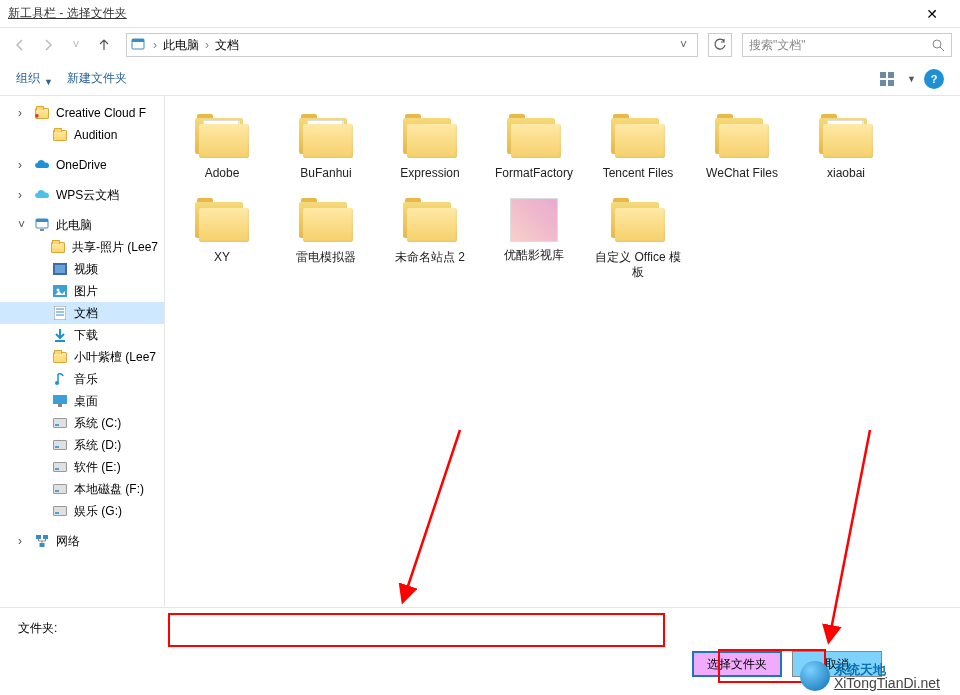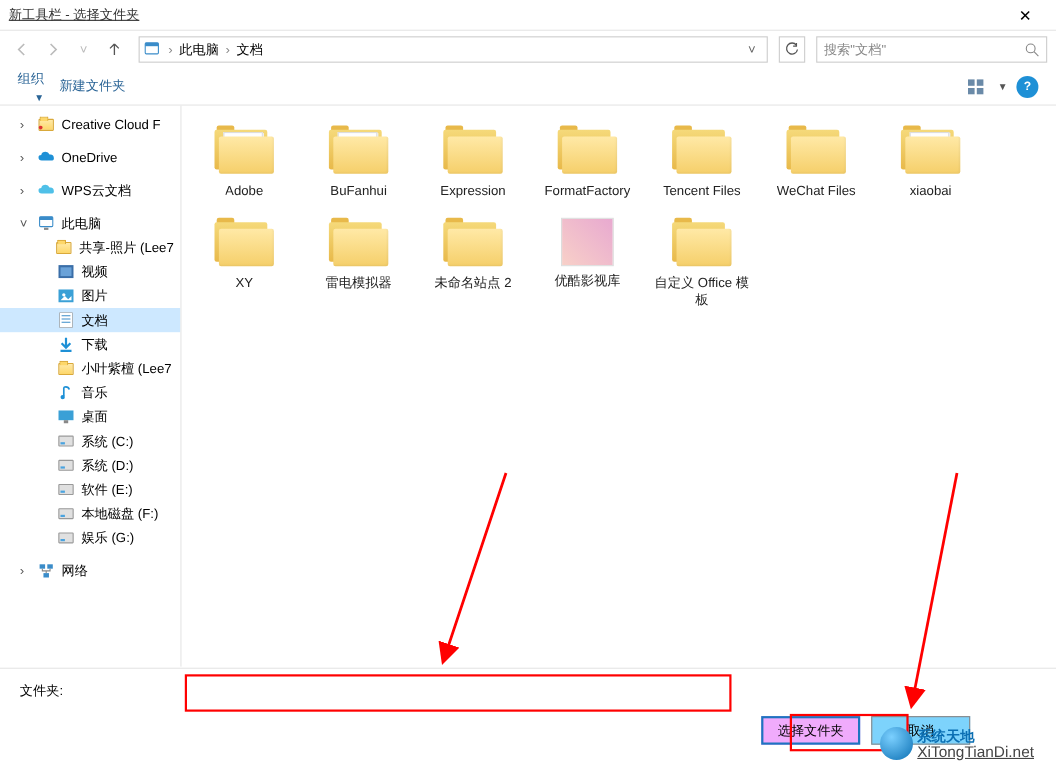--- a/index.html
+++ b/index.html
@@ -12,21 +12,21 @@
 .nav-btn.enabled { color: #333; }
 .breadcrumb { flex: 1; height: 24px; border: 1px solid #ccc; display: flex; align-items: center; padding: 0 4px; margin: 0 6px; }
 .bc-icon { width: 16px; height: 16px; margin-right: 4px; }
 .bc-sep { color: #888; margin: 0 2px; }
 .bc-item { padding: 2px 4px; }
 .bc-down { margin-left: auto; color: #666; padding: 0 6px; }
 .refresh { width: 24px; height: 24px; border: 1px solid #ccc; display: flex; align-items: center; justify-content: center; margin-right: 6px; }
 .searchbox { width: 210px; height: 24px; border: 1px solid #ccc; display: flex; align-items: center; padding: 0 6px; color: #888; }
 .searchbox .mag { margin-left: auto; }
 .toolbar { height: 34px; display: flex; align-items: center; padding: 0 16px; gap: 14px; border-bottom: 1px solid #e5e5e5; }
-.tool-item { display: flex; align-items: flex-end; gap: 4px; color: #2a6496; flex-direction: column; }
+.tool-item { display: flex; align-items: flex-end; gap: 4px; color: #2a6496; }
 .tool-right { margin-left: auto; display: flex; gap: 8px; align-items: center; }
 .view-ico, .help-ico { width: 20px; height: 20px; display: flex; align-items: center; justify-content: center; }
 .help-ico { background: #1e90d6; border-radius: 50%; color: #fff; font-size: 11px; font-weight: bold; }
 .mainrow { display: flex; height: 510px; }
 .sidebar { width: 165px; border-right: 1px solid #e5e5e5; padding: 6px 0; overflow: hidden; }
 .tree-item { display: flex; align-items: center; gap: 6px; padding: 3px 6px 3px 18px; white-space: nowrap; overflow: hidden; height: 22px; }
 .tree-item.lvl2 { padding-left: 36px; }
 .tree-item.sel { background: #cde8ff; }
 .tree-item .chev { width: 10px; display: inline-block; color: #555; }
 .tree-ico { width: 16px; height: 16px; display: inline-flex; align-items: center; justify-content: center; flex-shrink: 0; }
@@ -139,20 +139,27 @@
 <div class="mainrow">
   <div class="sidebar" id="sidebar">
       <div class="tree-item">
         <span class="chev">›</span>
         <span class="tree-ico">
           <span class="folder-ico"></span>
           <span style="position:absolute;font-size:8px;color:#d33;margin-left:-10px;margin-top:4px;">●</span>
         </span>
         <span>Creative Cloud F</span>
       </div>
+      <div class="tree-item lvl2">
+        <span class="chev"></span>
+        <span class="tree-ico">
+          <span class="folder-ico"></span>
+        </span>
+        <span>Audition</span>
+      </div>
       <div style="height: 8px;"></div>
       <div class="tree-item">
         <span class="chev">›</span>
         <span class="tree-ico">
           <svg width="16" height="12" viewBox="0 0 16 12">
             <path d="M4 9 Q1 9 1 6 Q1 4 3.5 4 Q4 1 7.5 1 Q10 1 11 3.5 Q15 3 15 7 Q15 9 12 9 Z" fill="#1e90d6"></path>
           </svg>
         </span>
         <span>OneDrive</span>
       </div>

